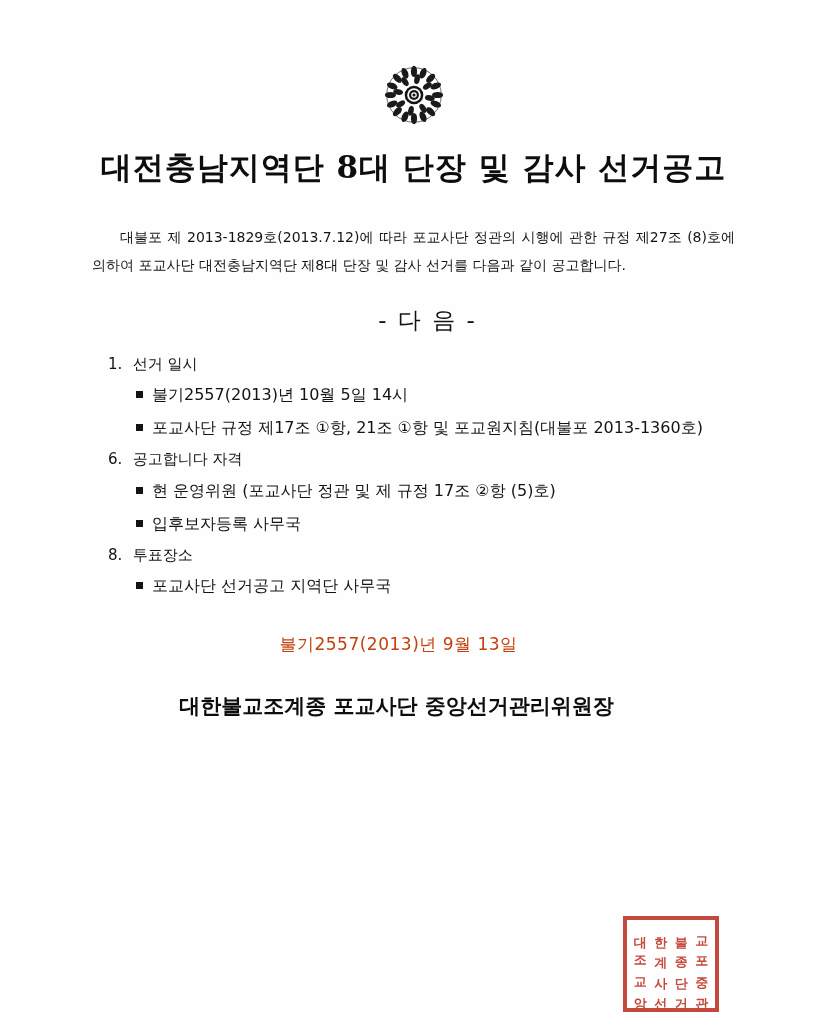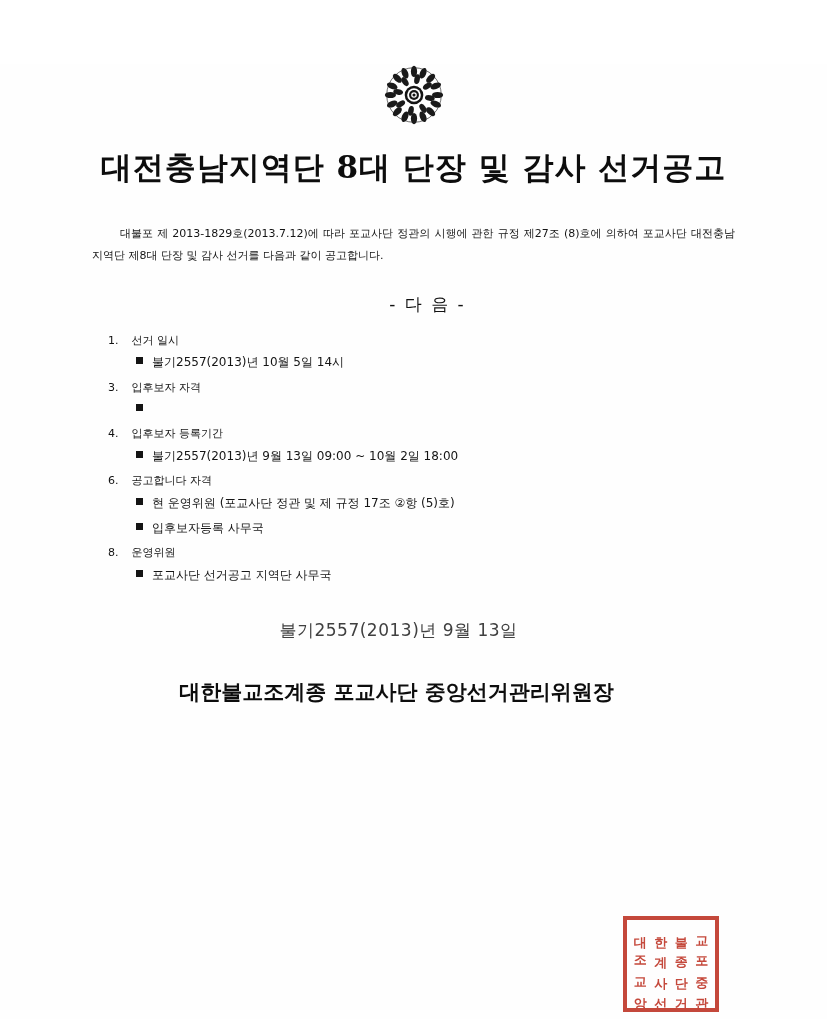--- a/index.html
+++ b/index.html
@@ -44,57 +44,57 @@
     font-size: 31px;
     font-weight: bold;
     letter-spacing: 1px;
     color: #0d0d0d;
     font-family: "DejaVu Serif", "Liberation Serif", serif;
   }
 
   
   .intro {
     margin: 34px 92px 0 92px;
-    font-size: 11px;
+    font-size: 14px;
     line-height: 2.0;
     text-align: justify;
     text-indent: 28px;
     color: #141414;
   }
 
   
   .next-marker {
     text-align: center;
-    font-size: 17px;
+    font-size: 23px;
     margin-top: 26px;
     letter-spacing: 2px;
     color: #121212;
     padding-left: 28px;
   }
 
   
   .items {
     margin: 14px 0 0 0;
     padding: 0 60px 0 108px;
     list-style: none;
   }
   .item {
     margin-bottom: 2px;
   }
   .item-head {
-    font-size: 11px;
+    font-size: 15px;
     line-height: 1.95;
     color: #121212;
   }
   .item-num {
     display: inline-block;
     min-width: 20px;
   }
   .sub {
-    font-size: 12px;
+    font-size: 16px;
     line-height: 1.95;
     padding-left: 28px;
     color: #141414;
   }
   .bullet {
     display: inline-block;
     width: 7px;
     height: 7px;
     background: #141414;
     margin-right: 9px;
@@ -103,21 +103,21 @@
 
   
   .footer {
     margin-top: 32px;
     position: relative;
   }
   .footer-date {
     text-align: center;
     font-size: 17px;
     letter-spacing: 0.5px;
-    color: #404040;
+    color: #c2410c;
     padding-right: 30px;
   }
   .footer-org {
     text-align: center;
     font-size: 21px;
     font-weight: bold;
     margin-top: 36px;
     color: #0d0d0d;
     padding-right: 34px;
     font-family: "DejaVu Serif", "Liberation Serif", serif;
@@ -217,55 +217,42 @@
     <li class="item">
       <div class="item-head">
         <span class="item-num">1.</span>
         <span>선거 일시</span>
       </div>
       <div class="sub">
         <span class="bullet"></span><span>불기2557(2013)년 10월 5일 14시</span>
       </div>
     </li>
     <li class="item">
-      <div class="item-head">
-        <span class="item-num">3.</span>
-        <span>입후보자 자격</span>
-      </div>
-      <div class="sub">
-        <span class="bullet"></span>
-      </div>
-    </li>
-    <li class="item">
-      <div class="item-head">
-        <span class="item-num">4.</span>
-        <span>입후보자 등록기간</span>
-      </div>
-      <div class="sub">
-        <span class="bullet"></span><span>불기2557(2013)년 9월 13일 09:00 ~ 10월 2일 18:00</span>
+      <div class="sub">
+        <span class="bullet"></span><span>포교사단 규정 제17조 ①항, 21조 ①항 및 포교원지침(대불포 2013-1360호)</span>
       </div>
     </li>
     <li class="item">
       <div class="item-head">
         <span class="item-num">6.</span>
         <span>공고합니다 자격</span>
       </div>
       <div class="sub">
         <span class="bullet"></span><span>현 운영위원 (포교사단 정관 및 제 규정 17조 ②항 (5)호)</span>
       </div>
     </li>
     <li class="item">
       <div class="sub">
         <span class="bullet"></span><span>입후보자등록 사무국</span>
       </div>
     </li>
     <li class="item">
       <div class="item-head">
         <span class="item-num">8.</span>
-        <span>운영위원</span>
+        <span>투표장소</span>
       </div>
       <div class="sub">
         <span class="bullet"></span><span>포교사단 선거공고 지역단 사무국</span>
       </div>
     </li>
   </ul>
 
   <div class="footer">
     <div class="footer-date">불기2557(2013)년  9월  13일</div>
     <div class="footer-org">대한불교조계종 포교사단 중앙선거관리위원장</div>

